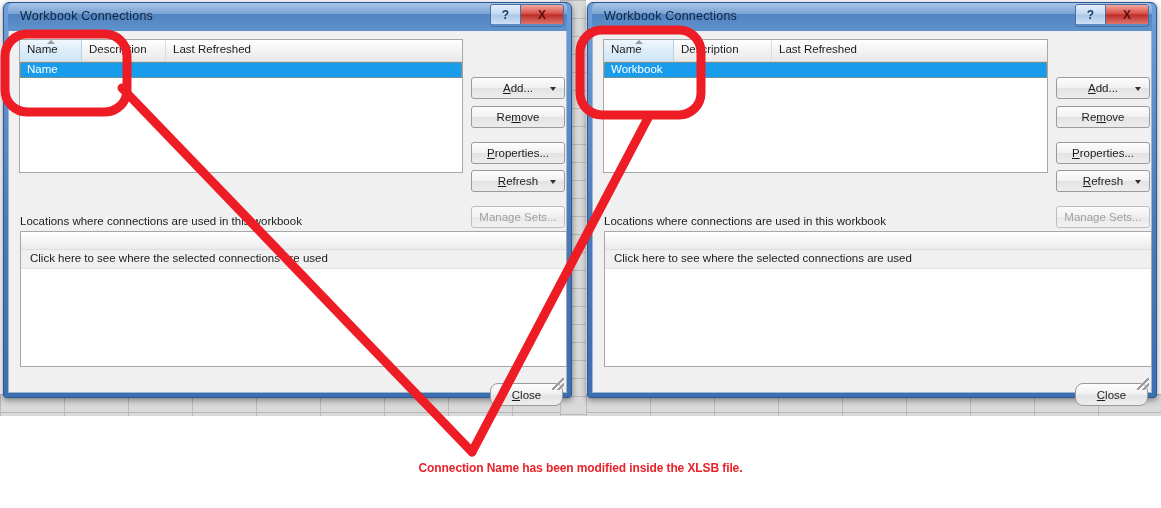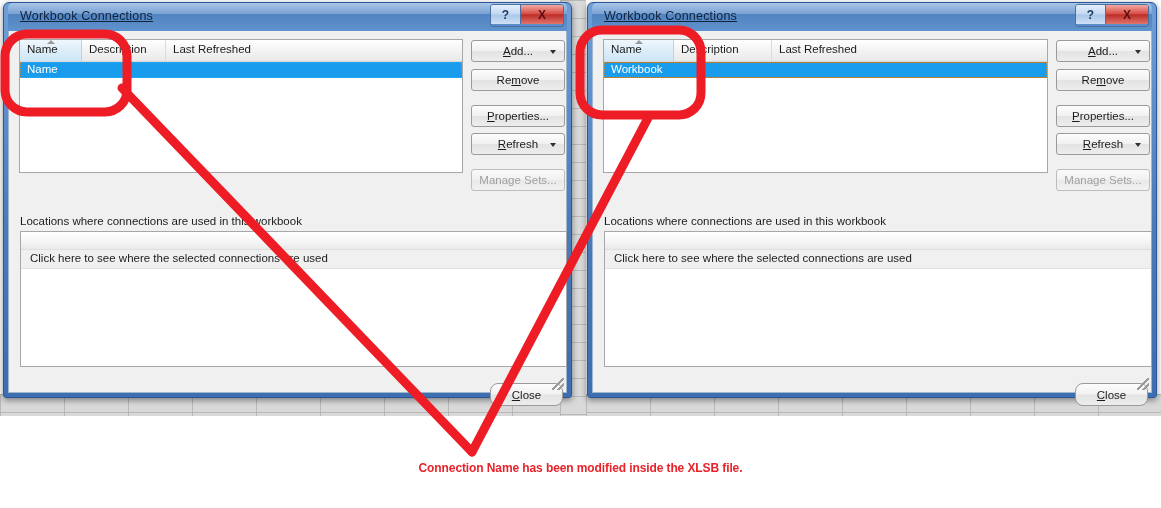--- a/index.html
+++ b/index.html
@@ -42,21 +42,20 @@
     border-radius: 5px 5px 0 0;
     background: linear-gradient(to bottom, #a9c6e8 0%, #7ba3d4 38%, #5183c0 39%, #5f93cd 100%);
   }
   .dialog-title {
     position: absolute;
     left: 12px; top: 6px;
     font-size: 12.5px;
     color: #10243e;
     letter-spacing: 0.2px;
     white-space: nowrap;
-    text-decoration: underline;
   }
   .win-btns {
     position: absolute;
     right: 3px; top: 1px;
     display: flex;
     height: 21px;
     border: 1px solid #4a6f9e;
     border-radius: 3px;
     overflow: hidden;
   }
@@ -138,20 +137,21 @@
     height: 22px;
     border: 1px solid #9a9a9a;
     border-radius: 3px;
     background: linear-gradient(to bottom, #fdfdfd 0%, #f1f1f1 48%, #e3e3e3 52%, #ededed 100%);
     font-size: 11.5px;
     color: #1c1c1c;
     display: flex;
     align-items: center;
     justify-content: center;
     white-space: nowrap;
+    margin-top: 37px;
   }
   .btn.disabled { color: #a0a0a0; border-color: #bdbdbd;
     background: linear-gradient(to bottom, #fafafa 0%, #f1f1f1 48%, #e9e9e9 52%, #f2f2f2 100%); justify-content: center; }
   .btn .split-caret {
     position: absolute;
     right: 8px; top: 50%; margin-top: -1px;
     width: 0; height: 0;
     border-left: 3.5px solid transparent;
     border-right: 3.5px solid transparent;
     border-top: 4px solid #303030;

